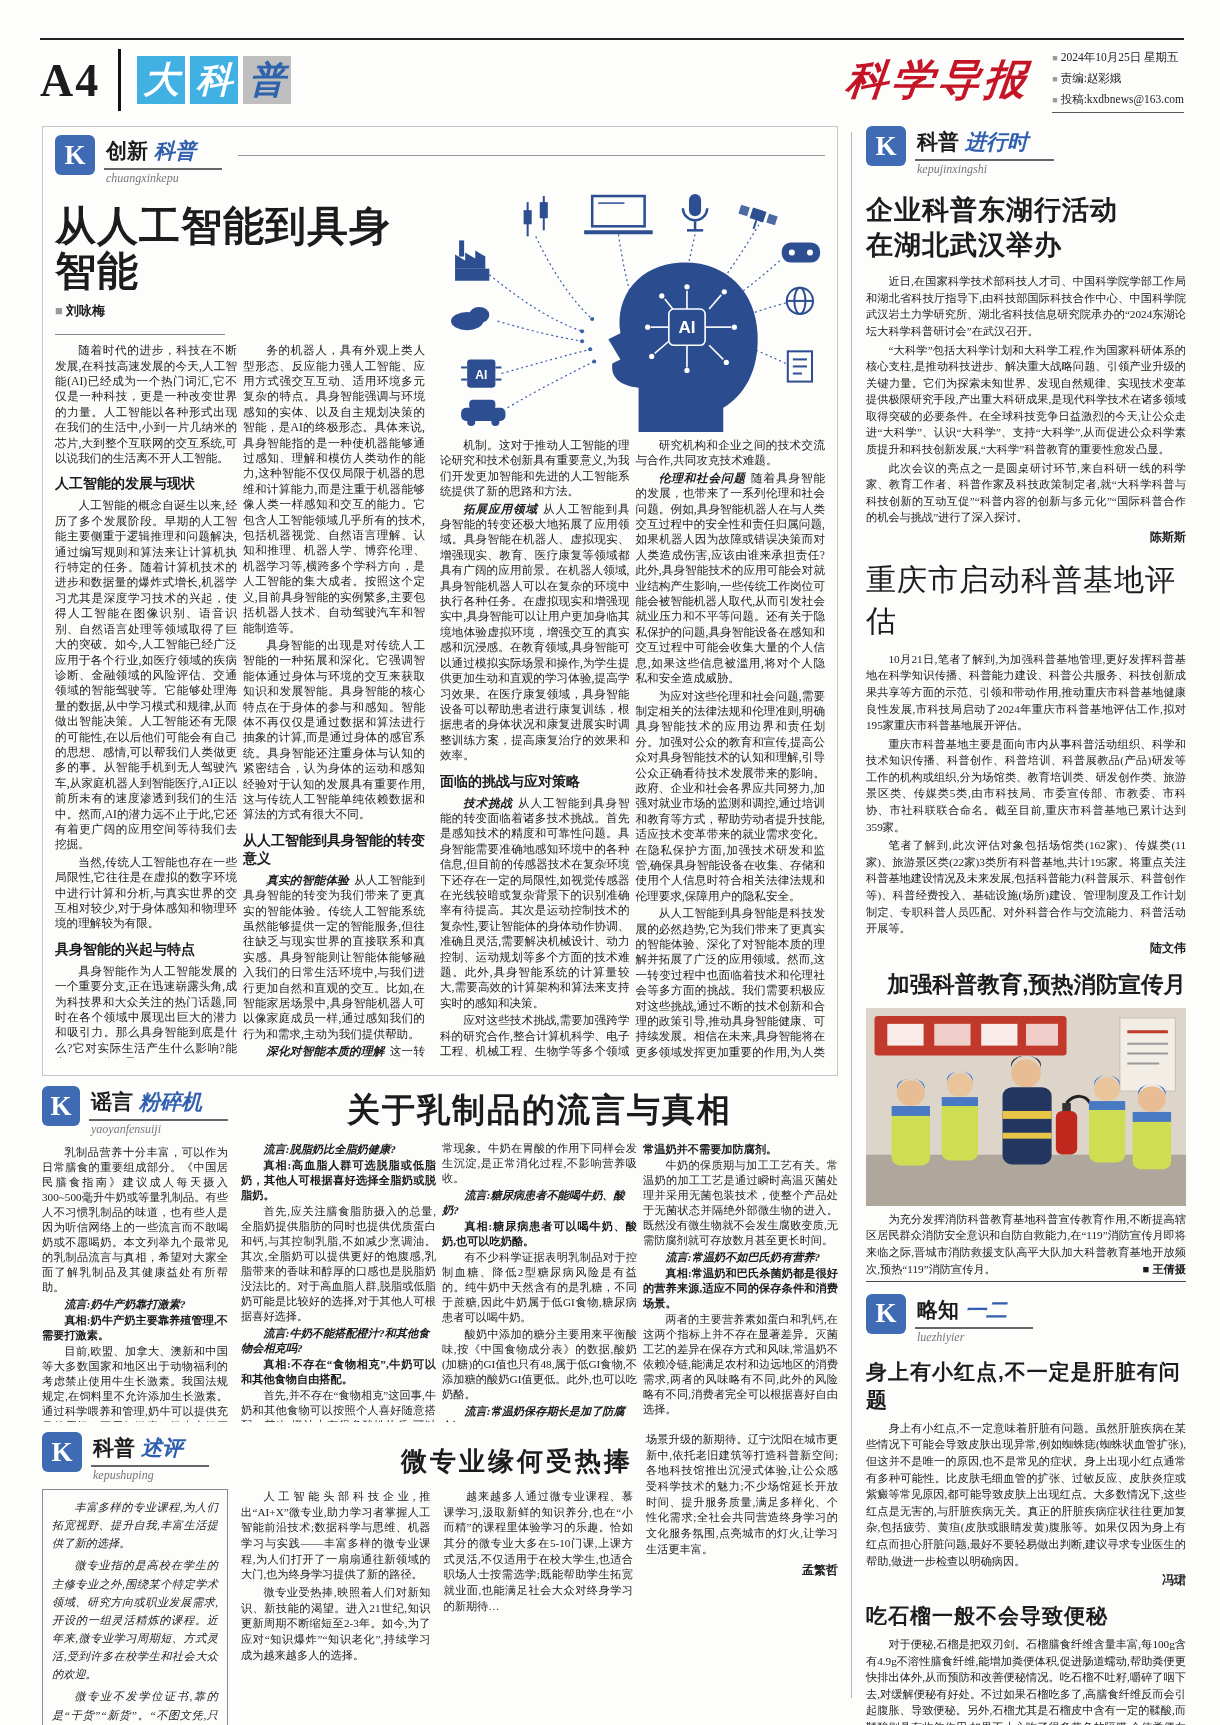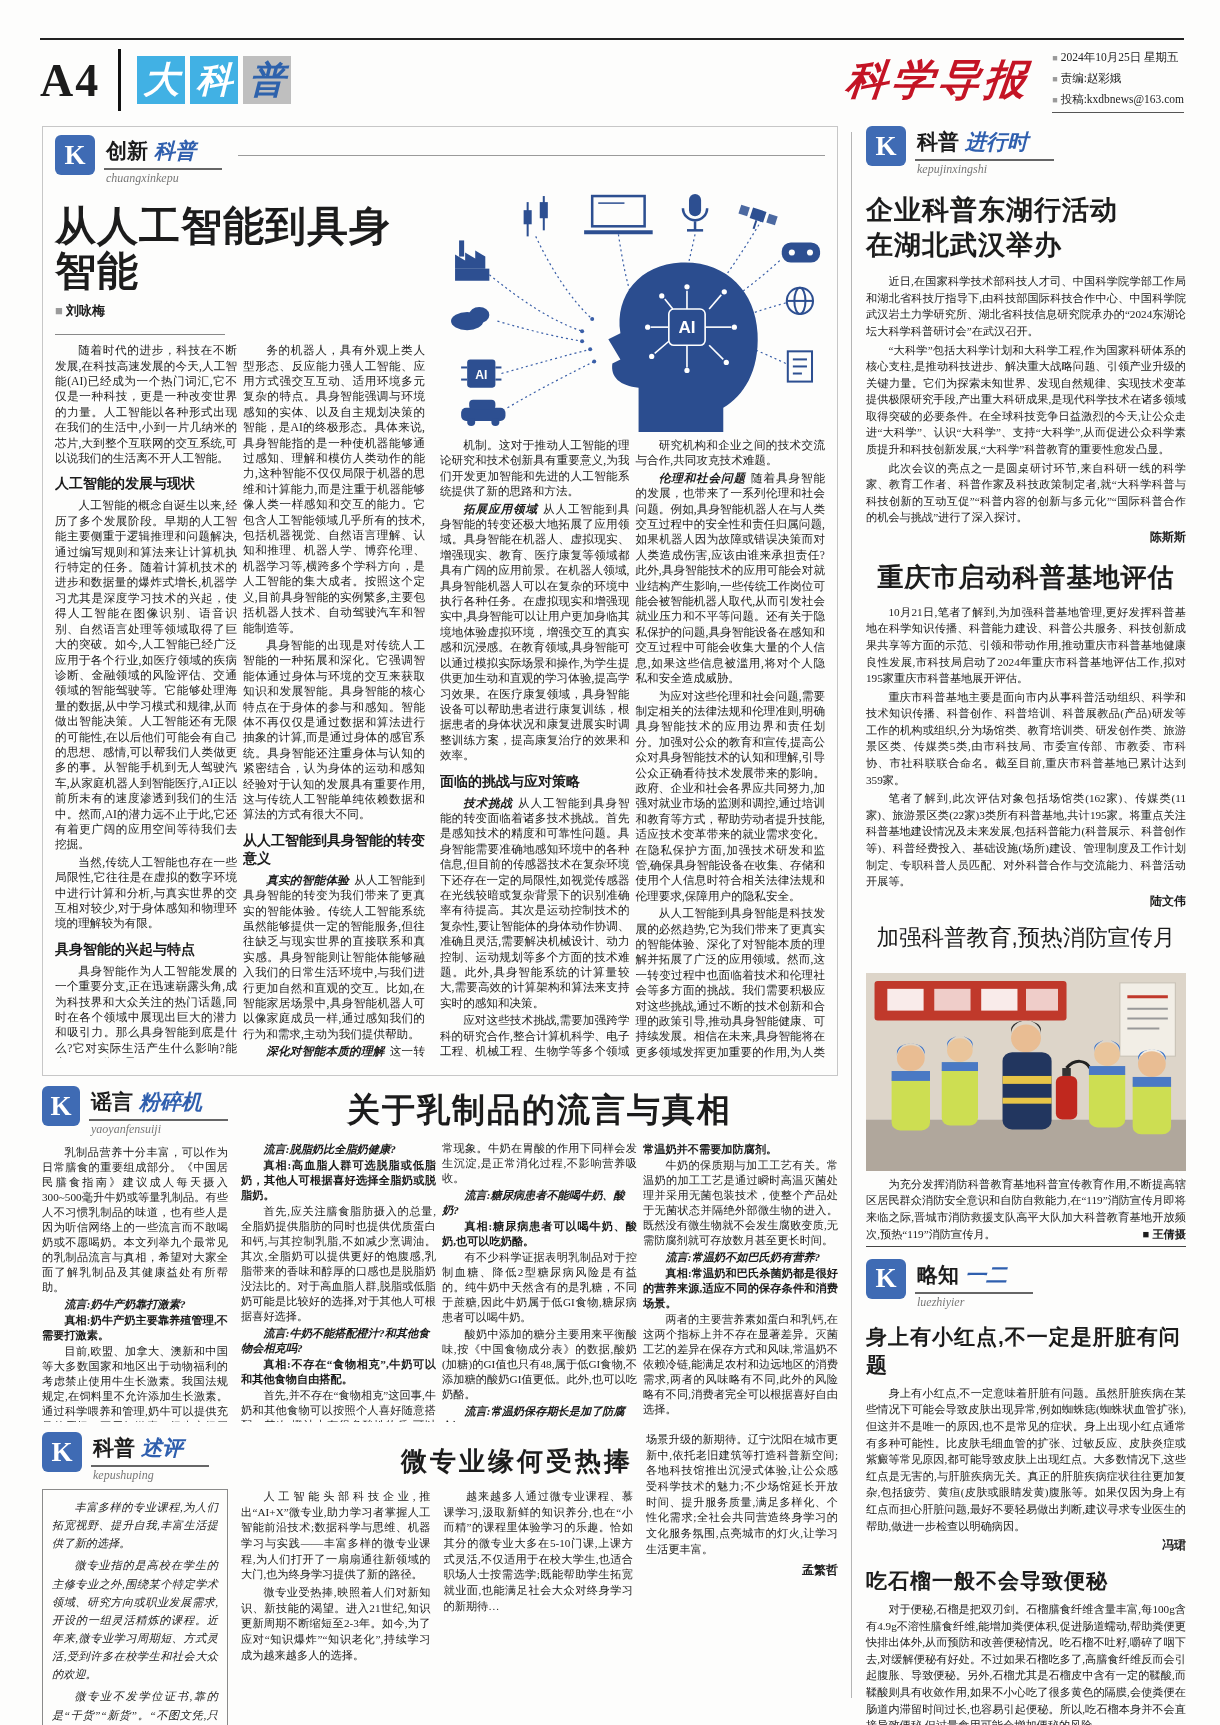--- a/index.html
+++ b/index.html
@@ -80,22 +80,22 @@
   .r-main{width:392px;display:flex;flex-direction:column;overflow:hidden;}
   .r-main h2{margin:12px 0 10px;text-align:right;font-size:26px;font-weight:900;letter-spacing:3px;font-family:Liberation Serif, serif;}
   .r-cols{display:flex;gap:13px;flex:1;overflow:hidden;}
   .r-colC{flex:1;display:flex;flex-direction:column;overflow:hidden;}
   .review p.bp{font-size:11.2px;line-height:1.4;}
 
   
   .rsec{margin-bottom:12px;}
   .rsec p.bp{font-size:11.2px;line-height:1.48;}
   .jin h2{margin:16px 0 10px;font-size:27px;line-height:1.3;font-weight:900;letter-spacing:1px;}
-  .cq h2{margin:14px 0 9px;text-align:center;font-size:26px;font-weight:700;letter-spacing:1px;}
-  .fire h2{margin:6px 0 20px;text-align:center;font-size:22.5px;font-weight:400;}
+  .cq h2{margin:14px 0 9px;text-align:left;font-size:30px;font-weight:400;letter-spacing:1px;}
+  .fire h2{margin:6px 0 8px;text-align:right;font-size:22.5px;font-weight:700;}
   .photo{width:100%;height:198px;display:block;}
   .cap-wrap{border-bottom:1px solid #444;padding-bottom:3px;margin-top:5px;}
   .cap-wrap p{margin:0;font-size:11.2px;line-height:1.5;text-align:justify;text-indent:2em;}
   .pcredit{float:right;font-weight:bold;font-family:"Liberation Sans",sans-serif;}
   .lue h3{margin:13px 0 6px;font-size:21px;font-weight:900;letter-spacing:1px;}
 </style>
 </head>
 <body>
 
 <div class="page">

